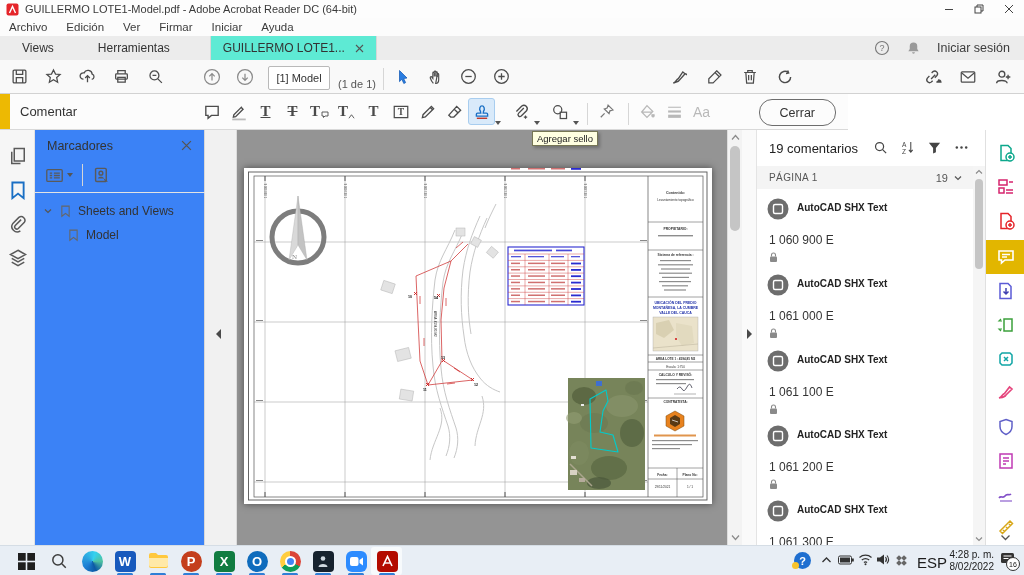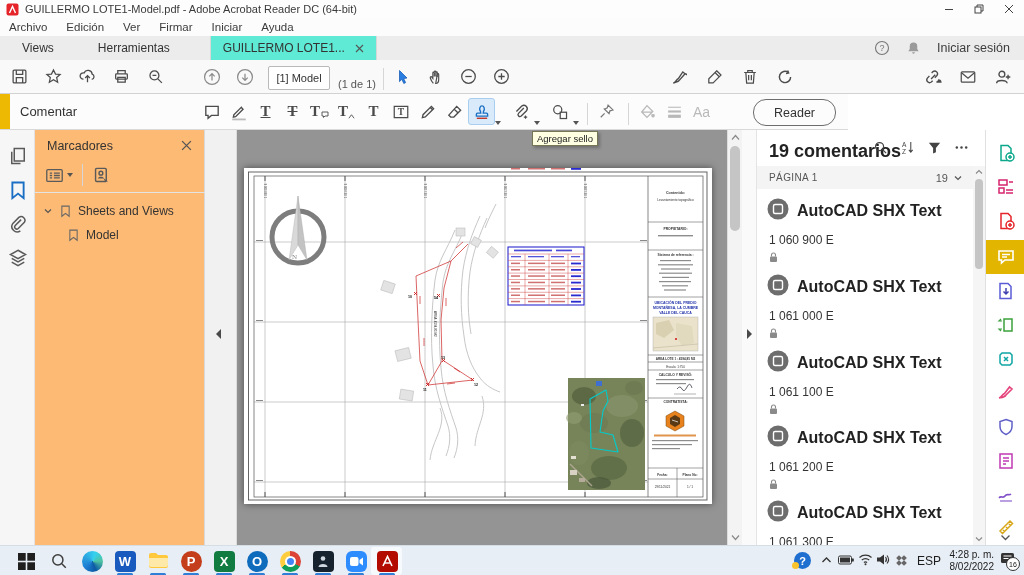--- a/index.html
+++ b/index.html
@@ -27,42 +27,42 @@
   .vdiv{width:1px;height:22px;background:#d6d6d6;margin:0 5px}
   .fbox{height:22px;background:#fff;border:1px solid #b9b9b9;border-radius:2px;display:flex;align-items:center;justify-content:center;font-size:11px;color:#333}
   .ttool{font-family:"Liberation Serif",serif;font-weight:600;font-size:15px;color:#4a4a4a;line-height:1}
   .disab{opacity:.38}
   .activetool{background:#d9eafa;border:1px solid #a8cdef;box-sizing:border-box}
   #cerrar{position:absolute;right:12px;top:5px;height:25px;padding:0 20px;border:1px solid #6d6d6d;border-radius:13px;display:flex;align-items:center;font-size:12.5px;color:#333;background:#fcfcfc}
   #tooltip{left:532px;top:131px;background:#ffffe1;border:1px solid #767654;font-size:9.5px;color:#222;padding:1px 4px;box-shadow:2px 2px 3px rgba(0,0,0,.25);z-index:40}
   
   #leftrail{left:0;top:130px;width:35px;height:415px;background:#f6f6f6;border-right:1px solid #e2e2e2;box-sizing:border-box}
   .railic{position:absolute;left:8px;width:20px;height:20px}
-  #bmpanel{left:35px;top:130px;width:170px;height:415px;background:#fdba74;border-right:1px solid #d8d8d8;box-sizing:border-box}
+  #bmpanel{left:35px;top:130px;width:170px;height:415px;background:#3b82f6;border-right:1px solid #d8d8d8;box-sizing:border-box}
   #bmstrip{left:205px;top:130px;width:32px;height:415px;background:#f1f1f1;border-right:1px solid #dcdcdc;box-sizing:border-box}
   #docarea{left:237px;top:130px;width:490px;height:415px;background:#949494;overflow:hidden}
   #docscroll{left:727px;top:130px;width:15px;height:415px;background:#f3f3f3;border-left:1px solid #ddd;box-sizing:border-box}
   #rstrip{left:742px;top:130px;width:15px;height:415px;background:#fafafa;border-right:1px solid #e4e4e4;box-sizing:border-box}
   #cpanel{left:757px;top:130px;width:228px;height:415px;background:#fff;overflow:hidden}
   #rightrail{left:985px;top:130px;width:39px;height:415px;background:#fff;border-left:1px solid #e0e0e0;box-sizing:border-box}
   .bmrow{position:absolute;display:flex;align-items:center;gap:6px;font-size:12px;color:#333}
   .citem{position:absolute;left:10px;width:198px}
   .cavatar{width:22px;height:22px}
-  .cauthor{position:absolute;left:30px;top:4px;font-size:16px;font-weight:bold;color:#222;white-space:nowrap}
+  .cauthor{position:absolute;left:30px;top:4px;font-size:10px;font-weight:bold;color:#222;white-space:nowrap}
   .ctext{position:absolute;left:2px;top:35px;font-size:12px;color:#333}
   .clock{position:absolute;left:2px;top:54px}
   .rtool{position:absolute;left:7px;width:26px;height:26px;display:flex;align-items:center;justify-content:center}
   .rtool.activeyellow{left:0;width:39px;height:34px;background:#e2b600}
   
   #taskbar{left:0;top:545px;width:1024px;height:30px;background:#e8eef5;border-top:1px solid #d5dde5;box-sizing:border-box}
   .tkic{position:absolute;top:3px;width:24px;height:24px;display:flex;align-items:center;justify-content:center}
   .tktile{width:21px;height:21px;border-radius:4px;display:flex;align-items:center;justify-content:center;color:#fff;font-weight:bold;font-size:13px}
   .underln{position:absolute;top:27px;height:2.5px;width:16px;border-radius:2px;background:#2f7fd6}
   .trayic{position:absolute;top:6px}
-  .traytxt{font-size:12px;color:#1c1c1c}
+  .traytxt{font-size:15px;color:#1c1c1c}
 </style>
 </head>
 <body>
 
 <div id="titlebar" class="abs">
   <svg width="13" height="13" viewBox="0 0 13 13" style="margin-left:6px">
     <rect x="0.5" y="0.5" width="12" height="12" rx="2" fill="#e5252a"></rect>
     <path d="M3.5 10 L6.5 3.5 L9.5 10" stroke="#fff" stroke-width="1.4" fill="none"></path>
   </svg>
   <span class="title">GUILLERMO LOTE1-Model.pdf - Adobe Acrobat Reader DC (64-bit)</span>
@@ -330,21 +330,21 @@
           <path d="M2 4 h12" stroke-width="1"></path>
           <path d="M2 8 h12" stroke-width="2"></path>
           <path d="M2 12.5 h12" stroke-width="3"></path>
         </svg>
       </div>
     <div class="icb disab">
         <span style="font-size:14px;color:#4c4c4c">Aa</span>
       </div>
   </div>
   <div id="cerrar">
-      <span>Reader</span>
+      <span>Cerrar</span>
     </div>
 </div>
 
 <div id="tooltip" class="abs">Agregar sello</div>
 
 <div id="leftrail" class="abs">
   <svg class="railic" style="top:16px" viewBox="0 0 16 16" fill="none" stroke="#5a5a5a" stroke-width="1.2">
       <path d="M5 2 h8 v10 h-8 Z M3 4.5 v9.5 h7"></path>
     </svg>
   <svg class="railic" style="top:50px" viewBox="0 0 16 16" fill="none" stroke="#1a6fc4" stroke-width="1.5">
@@ -644,21 +644,21 @@
 
 <div id="rstrip" class="abs">
   <div class="abs" style="left:3px;top:198px">
     <svg width="9" height="12" viewBox="0 0 9 12">
         <path d="M2 1 L7 6 L2 11 Z" fill="#4a4a4a"></path>
       </svg>
   </div>
 </div>
 
 <div id="cpanel" class="abs">
-  <span class="abs" style="left:12px;top:11px;font-size:18px;font-weight:bold;color:#222">19 comentarios</span>
+  <span class="abs" style="left:12px;top:11px;font-size:13px;font-weight:normal;color:#222">19 comentarios</span>
   <div class="abs" style="right:16px;top:10px;display:flex;gap:12px;align-items:center">
     <svg width="15" height="15" viewBox="0 0 16 16" fill="none" stroke="#444" stroke-width="1.3">
         <circle cx="7" cy="7" r="4.3"></circle>
         <path d="M10.3 10.3 L14 14"></path>
       </svg>
     <svg width="15" height="15" viewBox="0 0 16 16">
         <text x="2" y="7" font-size="7" fill="#444" font-family="Liberation Sans,sans-serif">A</text>
         <text x="2" y="15" font-size="7" fill="#444" font-family="Liberation Sans,sans-serif">Z</text>
         <path d="M11.5 2 v11 M9.5 10.5 L11.5 13 L13.5 10.5" fill="none" stroke="#444" stroke-width="1.1"></path>
       </svg>

